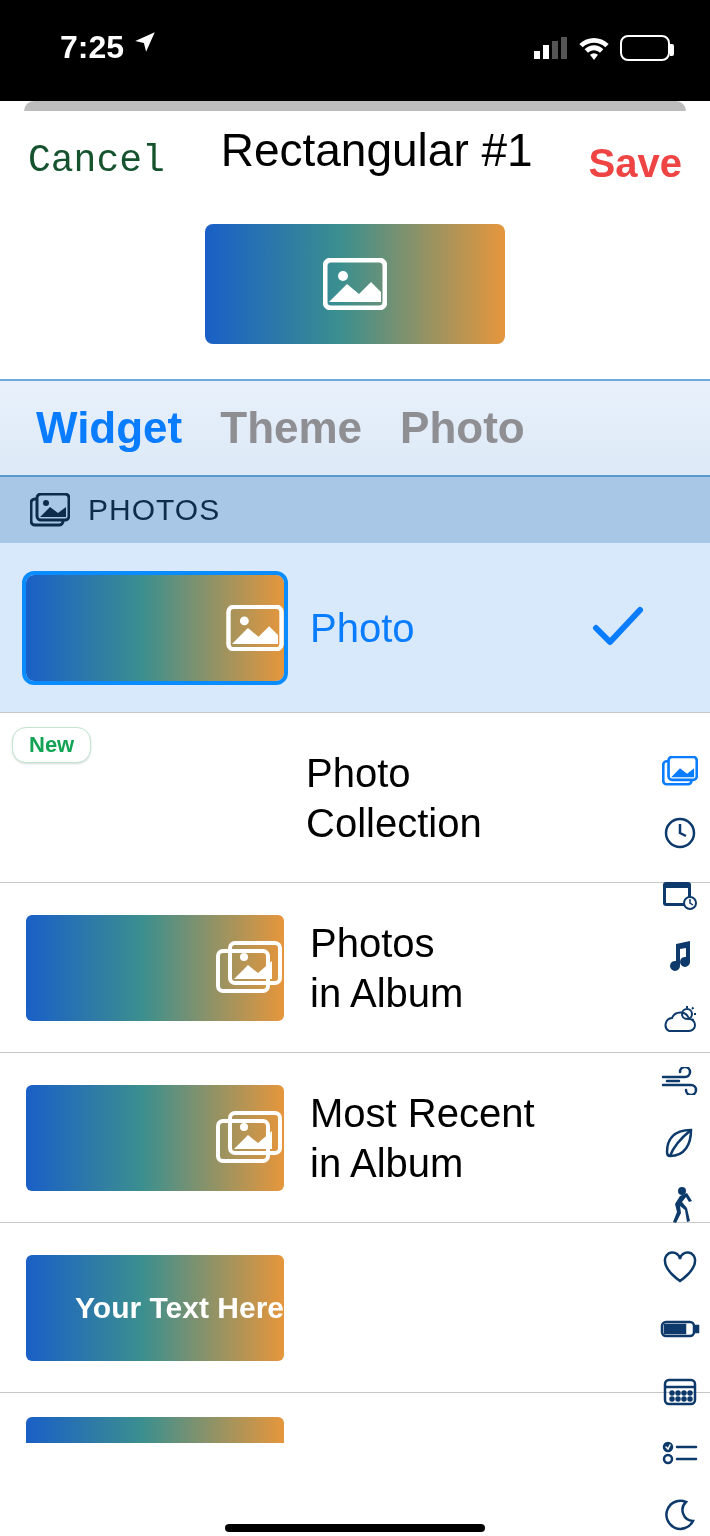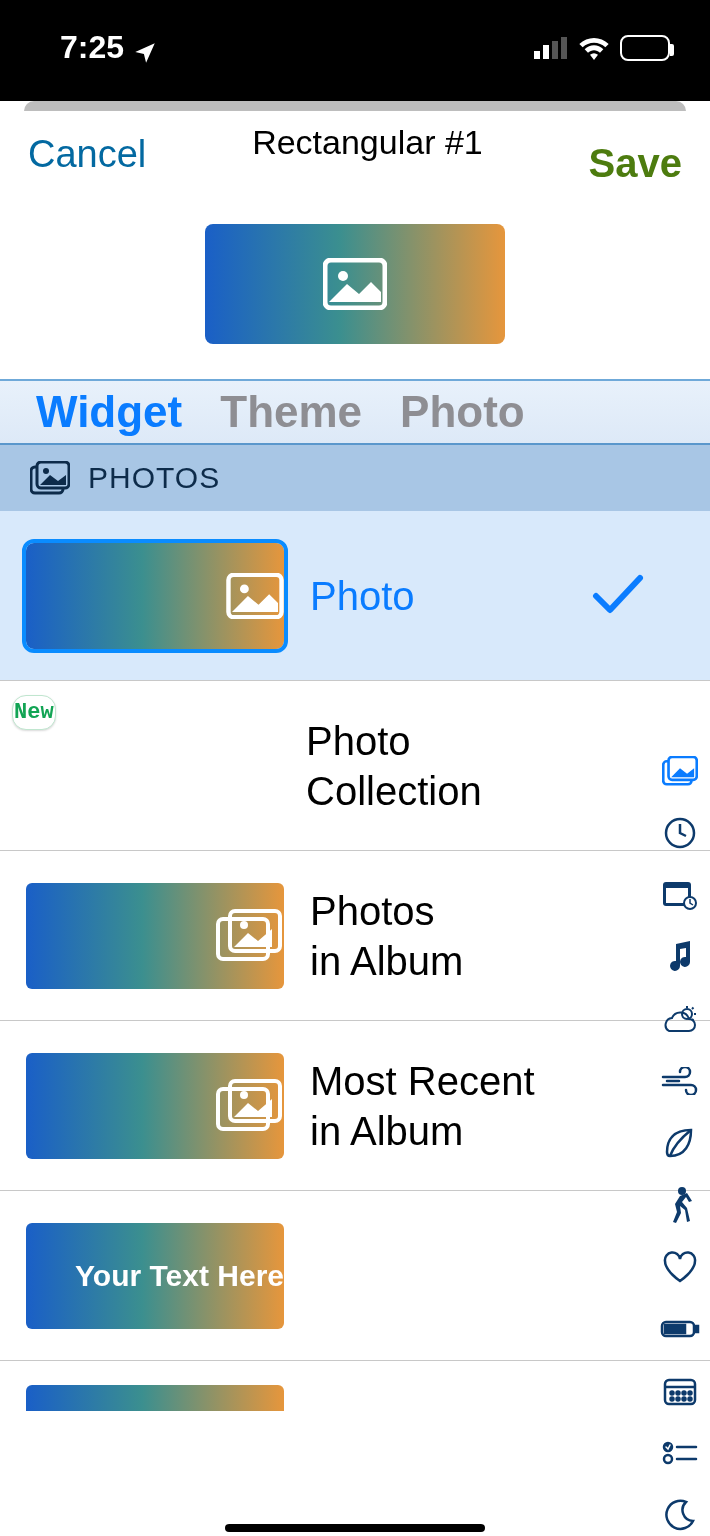--- a/index.html
+++ b/index.html
@@ -1,65 +1,65 @@
 <!DOCTYPE html>
 <html><head>
 <meta charset="utf-8">
 <style>
   * { box-sizing: border-box; margin: 0; padding: 0; }
   html, body { width: 710px; height: 1536px; font-family: -apple-system, BlinkMacSystemFont, "Segoe UI", sans-serif; background: #fff; overflow: hidden; }
 
   
   .status-bar { height: 95px; background: #000; color: #fff; display: flex; align-items: center; justify-content: space-between; padding: 0 40px 0 60px; font-size: 32px; font-weight: 600; }
-  .status-left { display: flex; align-items: flex-end; gap: 8px; }
+  .status-left { display: flex; align-items: flex-start; gap: 8px; }
   .status-right { display: flex; align-items: center; gap: 10px; }
   .battery-box { border: 2.5px solid #fff; border-radius: 8px; width: 50px; height: 26px; display:flex; align-items:center; justify-content:center; font-size:17px; font-weight:700; position:relative; }
   .battery-box::after { content:""; position:absolute; right:-6px; top:7px; width:4px; height:12px; background:#fff; border-radius: 0 2px 2px 0;}
   .battery-fill { position:absolute; left:1px; top:1px; bottom:1px; width:67%; background:#bbb; border-radius:5px 0 0 5px; z-index:-1;}
   .loc-icon svg, .wifi-icon svg, .signal-icon svg { display:block; }
 
   
   .sheet-back { height: 6px; background:#000; }
   .sheet-back2 { height: 10px; background:#bdbdbd; border-radius: 30px 30px 0 0; margin: 0 24px;}
 
   
   .sheet { background:#fff; border-radius: 30px 30px 0 0; position:relative; height: calc(1536px - 95px - 6px - 4px); overflow:hidden; }
 
   
   .sheet-header { display:flex; align-items:flex-start; justify-content:space-between; padding: 12px 28px 8px 28px; }
   .hdr-center { text-align:center; flex:1; }
-  .hdr-title { font-size: 34px; color:#000; font-weight:400; }
+  .hdr-title { font-size: 46px; color:#000; font-weight:400; }
   .hdr-sub { font-size: 34px; color:#0a7cff; }
-  .hdr-cancel { font-size: 38px; color:#0369a1; font-weight:400; margin-top:10px;}
-  .hdr-save { font-size: 40px; color:#4d7c0f; font-weight:700; margin-top:18px;}
+  .hdr-cancel { font-size: 38px; color:#14532d; font-weight:400; margin-top:16px;font-family:Liberation Mono, monospace;}
+  .hdr-save { font-size: 40px; color:#ef4444; font-weight:700; margin-top:18px;}
 
   
   .preview-wrap { display:flex; justify-content:center; padding: 30px 0 35px 0; }
   .preview { width: 300px; height: 120px; border-radius: 8px; background: linear-gradient(90deg,#1a5fc7 0%, #3b8f8f 45%, #e6963c 100%); display:flex; align-items:center; justify-content:center; }
 
   
-  .tabs { display:flex; gap: 38px; padding: 6px 36px; background: linear-gradient(#e8f1fb,#dde9f7); border-top:2px solid #6fa9d9; border-bottom:2px solid #5a97cc;}
+  .tabs { display:flex; gap: 38px; padding: 22px 36px; background: linear-gradient(#e8f1fb,#dde9f7); border-top:2px solid #6fa9d9; border-bottom:2px solid #5a97cc;}
   .tab { font-size: 44px; font-weight:700; color:#8e8e93; }
   .tab.active { color:#0a7cff; }
 
   
   .section-hdr { background:#a8c6e5; padding: 16px 30px; display:flex; align-items:center; gap:18px; }
   .section-hdr-text { font-size:30px; letter-spacing:1px; color:#0d2b4a; font-weight:500;}
 
   
   .list { }
   .row { display:flex; align-items:center; padding: 22px 26px; border-bottom:1px solid #c8c8c8; gap:26px; min-height:170px; position:relative;}
   .row.selected { background:#d8e9fb; }
   .thumb { width:258px; height:106px; border-radius:6px; background: linear-gradient(90deg,#1a5fc7 0%, #3b8f8f 45%, #e6963c 100%); display:flex; align-items:center; justify-content:flex-end; flex-shrink:0;}
   .thumb.selected-border { outline:4px solid #0a8cff; outline-offset:0; border-radius:8px;}
   .thumb-text { color:#fff; font-size:30px; font-weight:600; }
   .row-label { font-size:40px; color:#000; line-height:1.25; }
   .row.selected .row-label { color:#0a7cff; font-weight:500;}
   .check { margin-left:auto; margin-right:40px; color:#0a7cff;}
-  .badge-new { position:absolute; left:12px; top:14px; background:#fff; border:1px solid #c0e6cf; color:#12a454; font-size:22px; font-weight:600; padding:4px 1px; border-radius:14px; box-shadow:0 1px 2px rgba(0,0,0,.15);font-family:Liberation Mono, monospace;}
+  .badge-new { position:absolute; left:12px; top:14px; background:#fff; border:1px solid #c0e6cf; color:#12a454; font-size:22px; font-weight:600; padding:4px 16px; border-radius:14px; box-shadow:0 1px 2px rgba(0,0,0,.15);}
   .row.no-thumb .row-label { margin-left: 280px; }
 
   
   .rail { position:absolute; right:6px; top:640px; width:48px; display:flex; flex-direction:column; align-items:center; gap:22px; }
   .rail-icon { width:40px; height:40px; display:flex; align-items:center; justify-content:center; color:#0d3a6b; }
   .rail-icon.active { color:#0a7cff; }
 
   
   .home-ind { position:absolute; bottom:10px; left:50%; transform:translateX(-50%); width:260px; height:8px; background:#000; border-radius:5px;}
 

